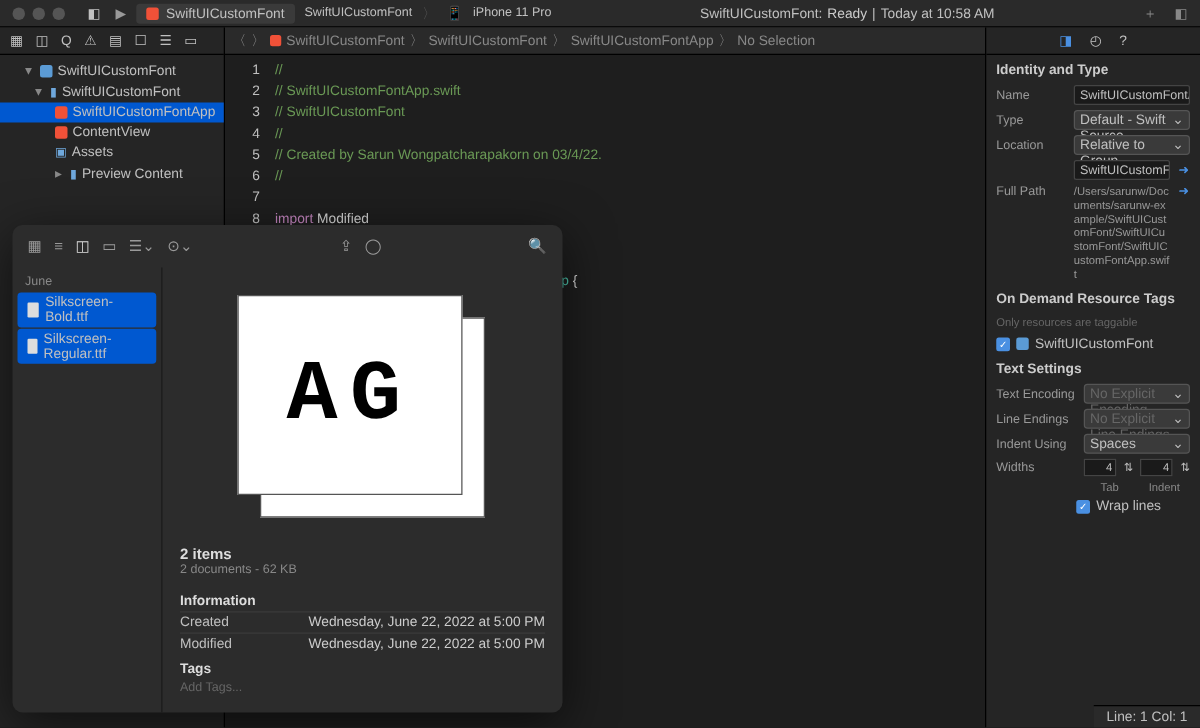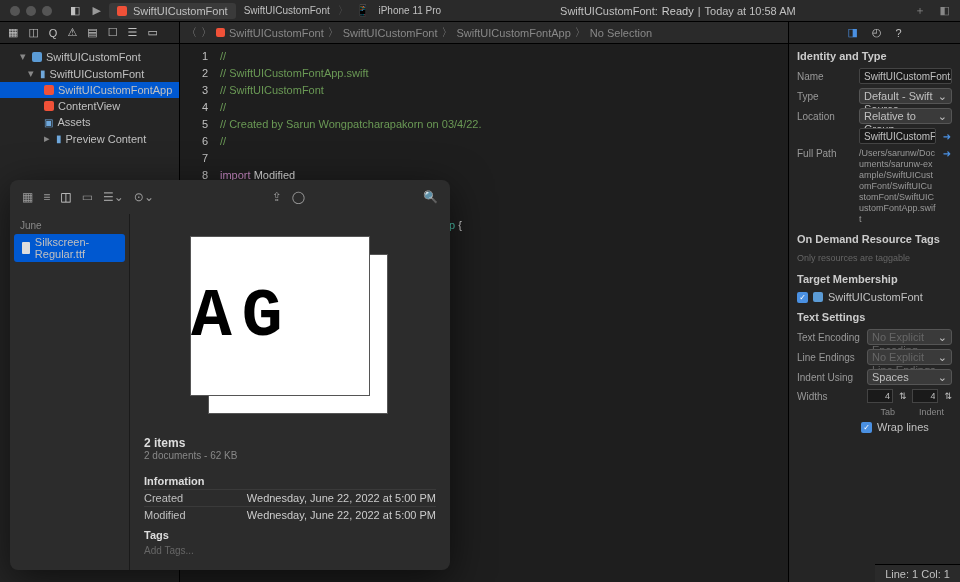--- a/index.html
+++ b/index.html
@@ -56,21 +56,21 @@
 .finder-body{flex:1;display:flex}
 .finder-sidebar{width:120px;border-right:1px solid #1a1a1a;padding:4px 0}
 .finder-sb-title{font-size:10px;color:#888;padding:2px 10px}
 .finder-file{padding:2px 8px;margin:1px 4px;display:flex;align-items:center;gap:5px;font-size:10px;border-radius:3px}
 .finder-file.selected{background:#0058d0;color:#fff}
 .file-icon{width:10px;height:12px;background:#ddd;border-radius:1px;display:inline-block}
 .finder-main{flex:1;display:flex;flex-direction:column;padding:14px}
 .preview-stack{position:relative;width:200px;height:180px;margin:8px auto 20px}
 .preview-page{position:absolute;background:#fff;border:1px solid #555;width:180px;height:160px}
 .preview-page.back{left:18px;top:18px;width:180px;height:160px}
-.preview-page.front{left:0;top:0;display:flex;align-items:center;justify-content:flex-start;gap:14px}
+.preview-page.front{left:0;top:0;display:flex;align-items:center;justify-content:center;gap:14px}
 .glyph{font-family:monospace;font-weight:bold;font-size:68px;color:#000;letter-spacing:6px}
 .finder-info-title{font-size:12px;font-weight:600;color:#ddd}
 .finder-info-sub{font-size:10px;color:#888;margin-bottom:8px}
 .finder-section-hdr{font-size:11px;font-weight:600;color:#ddd;margin-top:6px;padding-bottom:2px}
 .finder-kv{display:flex;justify-content:space-between;font-size:10px;color:#aaa;padding:2px 0;border-top:1px solid #3a3a3a}
 .finder-kv .v{color:#ccc}
 .add-tags{color:#666;font-size:10px;padding-top:2px}
 .ficon{font-size:12px;color:#9a9a9a}
 .arrow-icon{width:10px;height:10px;display:flex;align-items:center;justify-content:center;color:#4a90e2;font-size:10px}
 </style>
@@ -222,21 +222,20 @@
     </div>
     <div class="field-row" style="align-items:flex-start">
       <span class="field-label">Full Path</span>
       <span style="font-size:9px;color:#999;flex:1;word-break:break-all;line-height:11px">/Users/sarunw/Documents/sarunw-example/SwiftUICustomFont/SwiftUICustomFont/SwiftUICustomFontApp.swift</span>
       <span class="arrow-icon">➜</span>
     </div>
 
     <div class="section-title">On Demand Resource Tags</div>
     <div class="hint-text">Only resources are taggable</div>
 
-    <div class="section-title">Target Membership</div>
     <div class="membership">
       <span class="checkbox">✓</span>
       <span class="swift-icon" style="background:#5b9bd5"></span>
       <span>SwiftUICustomFont</span>
     </div>
 
     <div class="section-title text-settings" style="">Text Settings</div>
     <div class="field-row text-settings">
       <span class="field-label">Text Encoding</span>
       <span class="field-select">
@@ -298,20 +297,24 @@
       <span class="ficon">◯</span>
     </div>
     <div class="f-spacer"></div>
     <span class="ficon">🔍</span>
   </div>
   <div class="finder-body">
     <div class="finder-sidebar">
       <div class="finder-sb-title">June</div>
       <div class="finder-file selected">
         <span class="file-icon"></span>
+        <span>Silkscreen-Bold.ttf</span>
+      </div>
+      <div class="finder-file selected">
+        <span class="file-icon"></span>
         <span>Silkscreen-Regular.ttf</span>
       </div>
     </div>
     <div class="finder-main">
       <div class="preview-stack">
         <div class="preview-page back"></div>
         <div class="preview-page front">
             <span class="glyph" style="font-family:'Courier New',monospace;letter-spacing:10px">AG</span>
           </div>
       </div>

